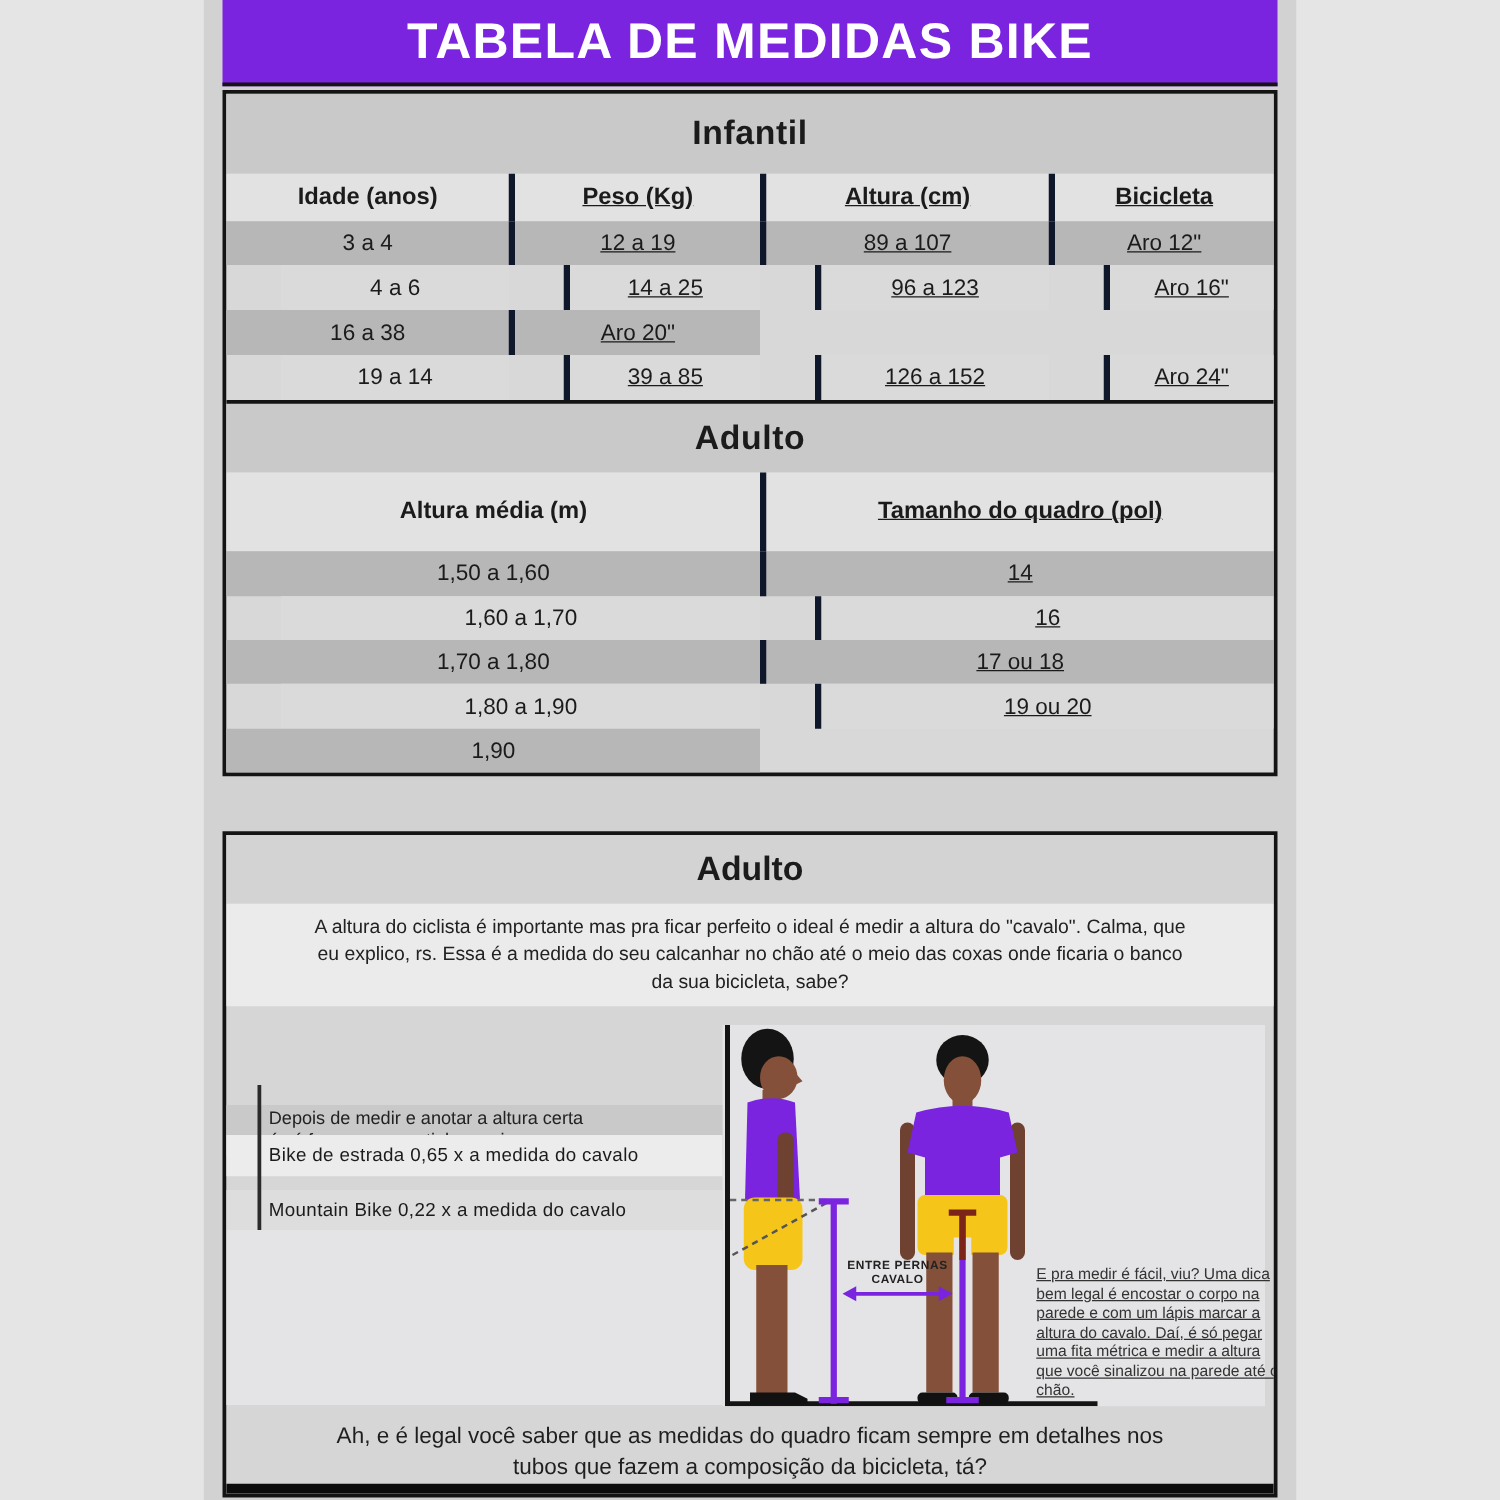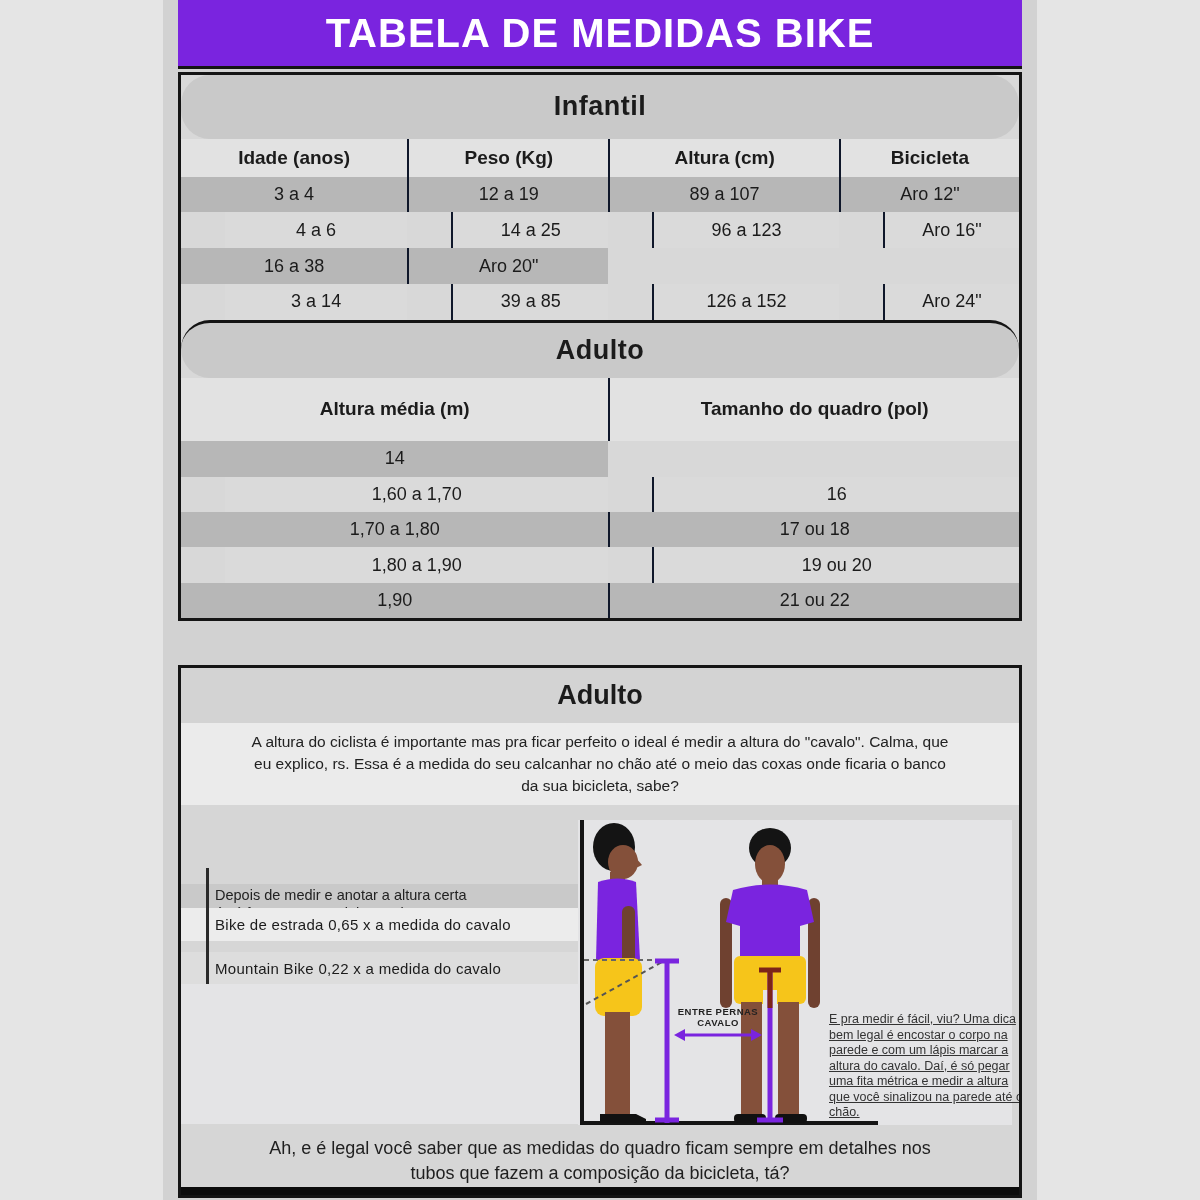--- a/index.html
+++ b/index.html
@@ -8,29 +8,29 @@
   .column-bg { position:absolute; left:163px; top:0; width:874px; height:1200px; background:#d2d2d2; }
 
   
   .banner { position:absolute; left:178px; top:0; width:844px; height:69px; background:#7a24df;
             border-bottom:3px solid #141414; display:flex; align-items:center; justify-content:center; }
   .banner h1 { color:#ffffff; font-size:40px; font-weight:bold; letter-spacing:1px; }
 
   
   .card1 { position:absolute; left:178px; top:72px; width:844px; height:549px; border:3px solid #141414;
            background:#d8d8d8; display:flex; flex-direction:column; overflow:hidden; }
-  .section-band { display:flex; align-items:center; justify-content:center; background:#c9c9c9;border-radius:29px; }
+  .section-band { display:flex; align-items:center; justify-content:center; background:#c9c9c9; }
   .band-infantil { height:64px; }
   .band-adulto { height:58px; border-top:3px solid #141414; }
   .section-band .stitle { font-size:27px; font-weight:bold; letter-spacing:0.5px; }
 
   .t4 { display:grid; grid-template-columns:27% 24% 27.5% 21.5%; }
   .t2 { display:grid; grid-template-columns:51% 49%; }
   .cell { display:flex; align-items:center; justify-content:center; font-size:18px; }
-  .cell + .cell { border-left:2px solid #0f172a; }
+  .cell + .cell { border-left:5px solid #0f172a;text-decoration:underline; }
   .thead .cell { font-weight:bold; font-size:19px; background:#e2e2e2; }
   .t4.thead { height:38px; }
   .t4.row { height:36px; }
   .t2.thead { height:64px; }
   .t2.row { height:35.5px; }
   .row.dark .cell { background:#b7b7b7; }
   .row.light .cell { background:#dadada;margin-left:44px; }
 
   
   .card2 { position:absolute; left:178px; top:665px; width:844px; height:533px; border:3px solid #141414;
@@ -93,53 +93,53 @@
       <div class="cell">4 a 6</div>
       <div class="cell">14 a 25</div>
       <div class="cell">96 a 123</div>
       <div class="cell">Aro 16"</div>
     </div>
     <div class="t4 row dark">
       <div class="cell">16 a 38</div>
       <div class="cell">Aro 20"</div>
     </div>
     <div class="t4 row light">
-      <div class="cell">3 a 14</div>
+      <div class="cell">19 a 14</div>
       <div class="cell">39 a 85</div>
       <div class="cell">126 a 152</div>
       <div class="cell">Aro 24"</div>
     </div>
 
     <div class="section-band band-adulto">
       <div class="stitle">Adulto</div>
     </div>
 
     <div class="t2 thead">
       <div class="cell">Altura média (m)</div>
       <div class="cell">Tamanho do quadro (pol)</div>
     </div>
 
     <div class="t2 row dark">
+      <div class="cell">1,50 a 1,60</div>
       <div class="cell">14</div>
     </div>
     <div class="t2 row light">
       <div class="cell">1,60 a 1,70</div>
       <div class="cell">16</div>
     </div>
     <div class="t2 row dark">
       <div class="cell">1,70 a 1,80</div>
       <div class="cell">17 ou 18</div>
     </div>
     <div class="t2 row light">
       <div class="cell">1,80 a 1,90</div>
       <div class="cell">19 ou 20</div>
     </div>
     <div class="t2 row dark">
       <div class="cell">1,90</div>
-      <div class="cell">21 ou 22</div>
     </div>
   </div>
 
   <div class="card2">
     <div class="c2-head">
       <div class="stitle">Adulto</div>
     </div>
     <div class="c2-intro">
       <p>A altura do ciclista é importante mas pra ficar perfeito o ideal é medir a altura do "cavalo". Calma, que eu explico, rs. Essa é a medida do seu calcanhar no chão até o meio das coxas onde ficaria o banco da sua bicicleta, sabe?</p>
     </div>

